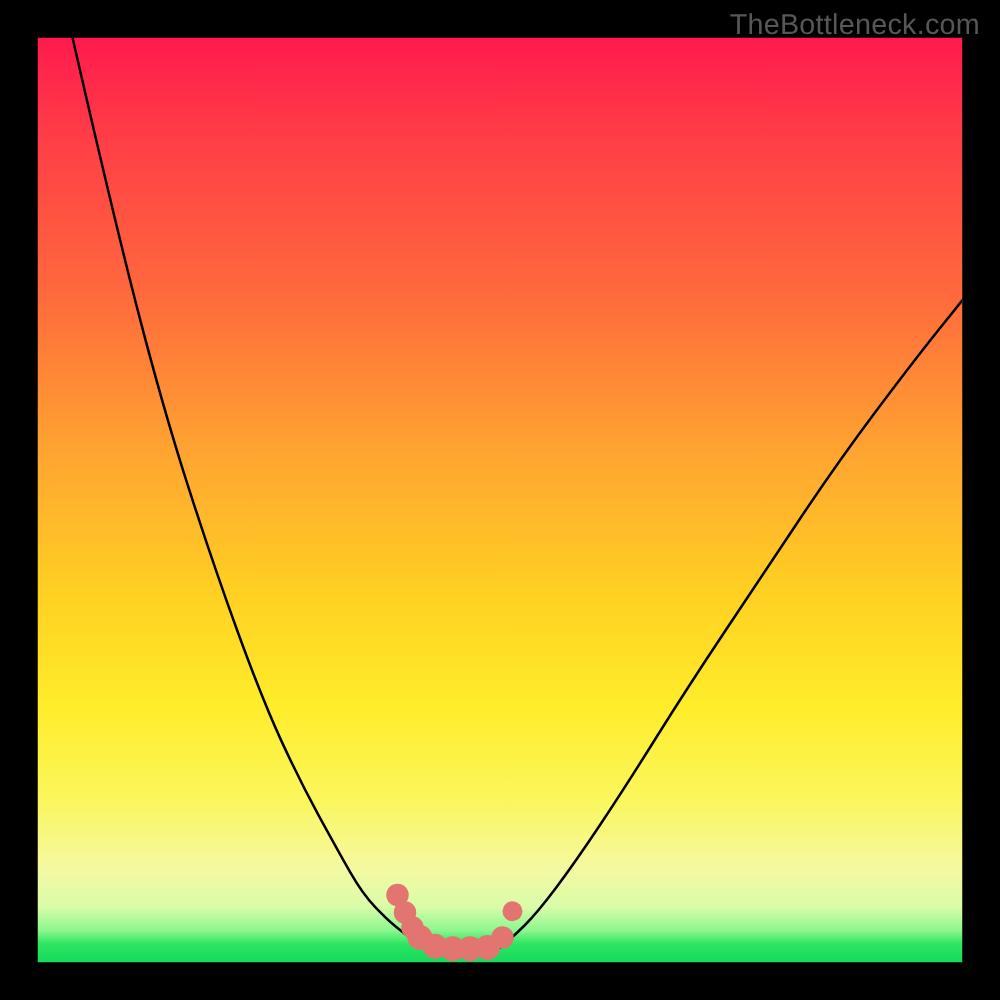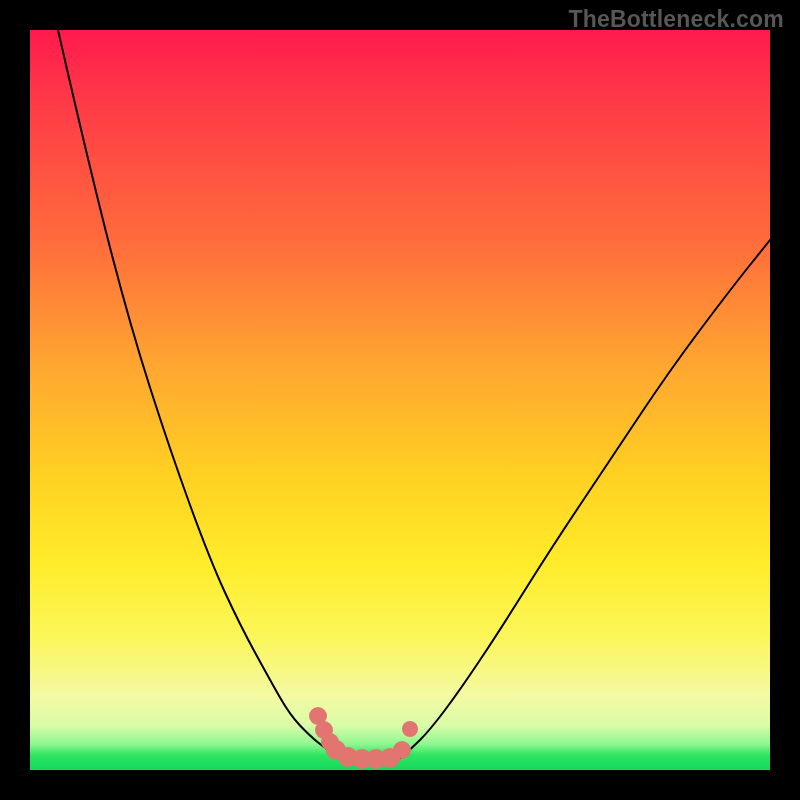--- a/index.html
+++ b/index.html
@@ -44,21 +44,21 @@
       #14d95c 100%
     );
   }
   .watermark {
     position: absolute;
     top: 6px;
     right: 16px;
     color: #575757;
     font-size: 23px;
     letter-spacing: 0.2px;
-    font-weight: 700;
+    font-weight: 400;
     user-select: none;
   }
   svg.curves {
     position: absolute;
     inset: 0;
   }
 </style>
 </head>
 <body>
 

